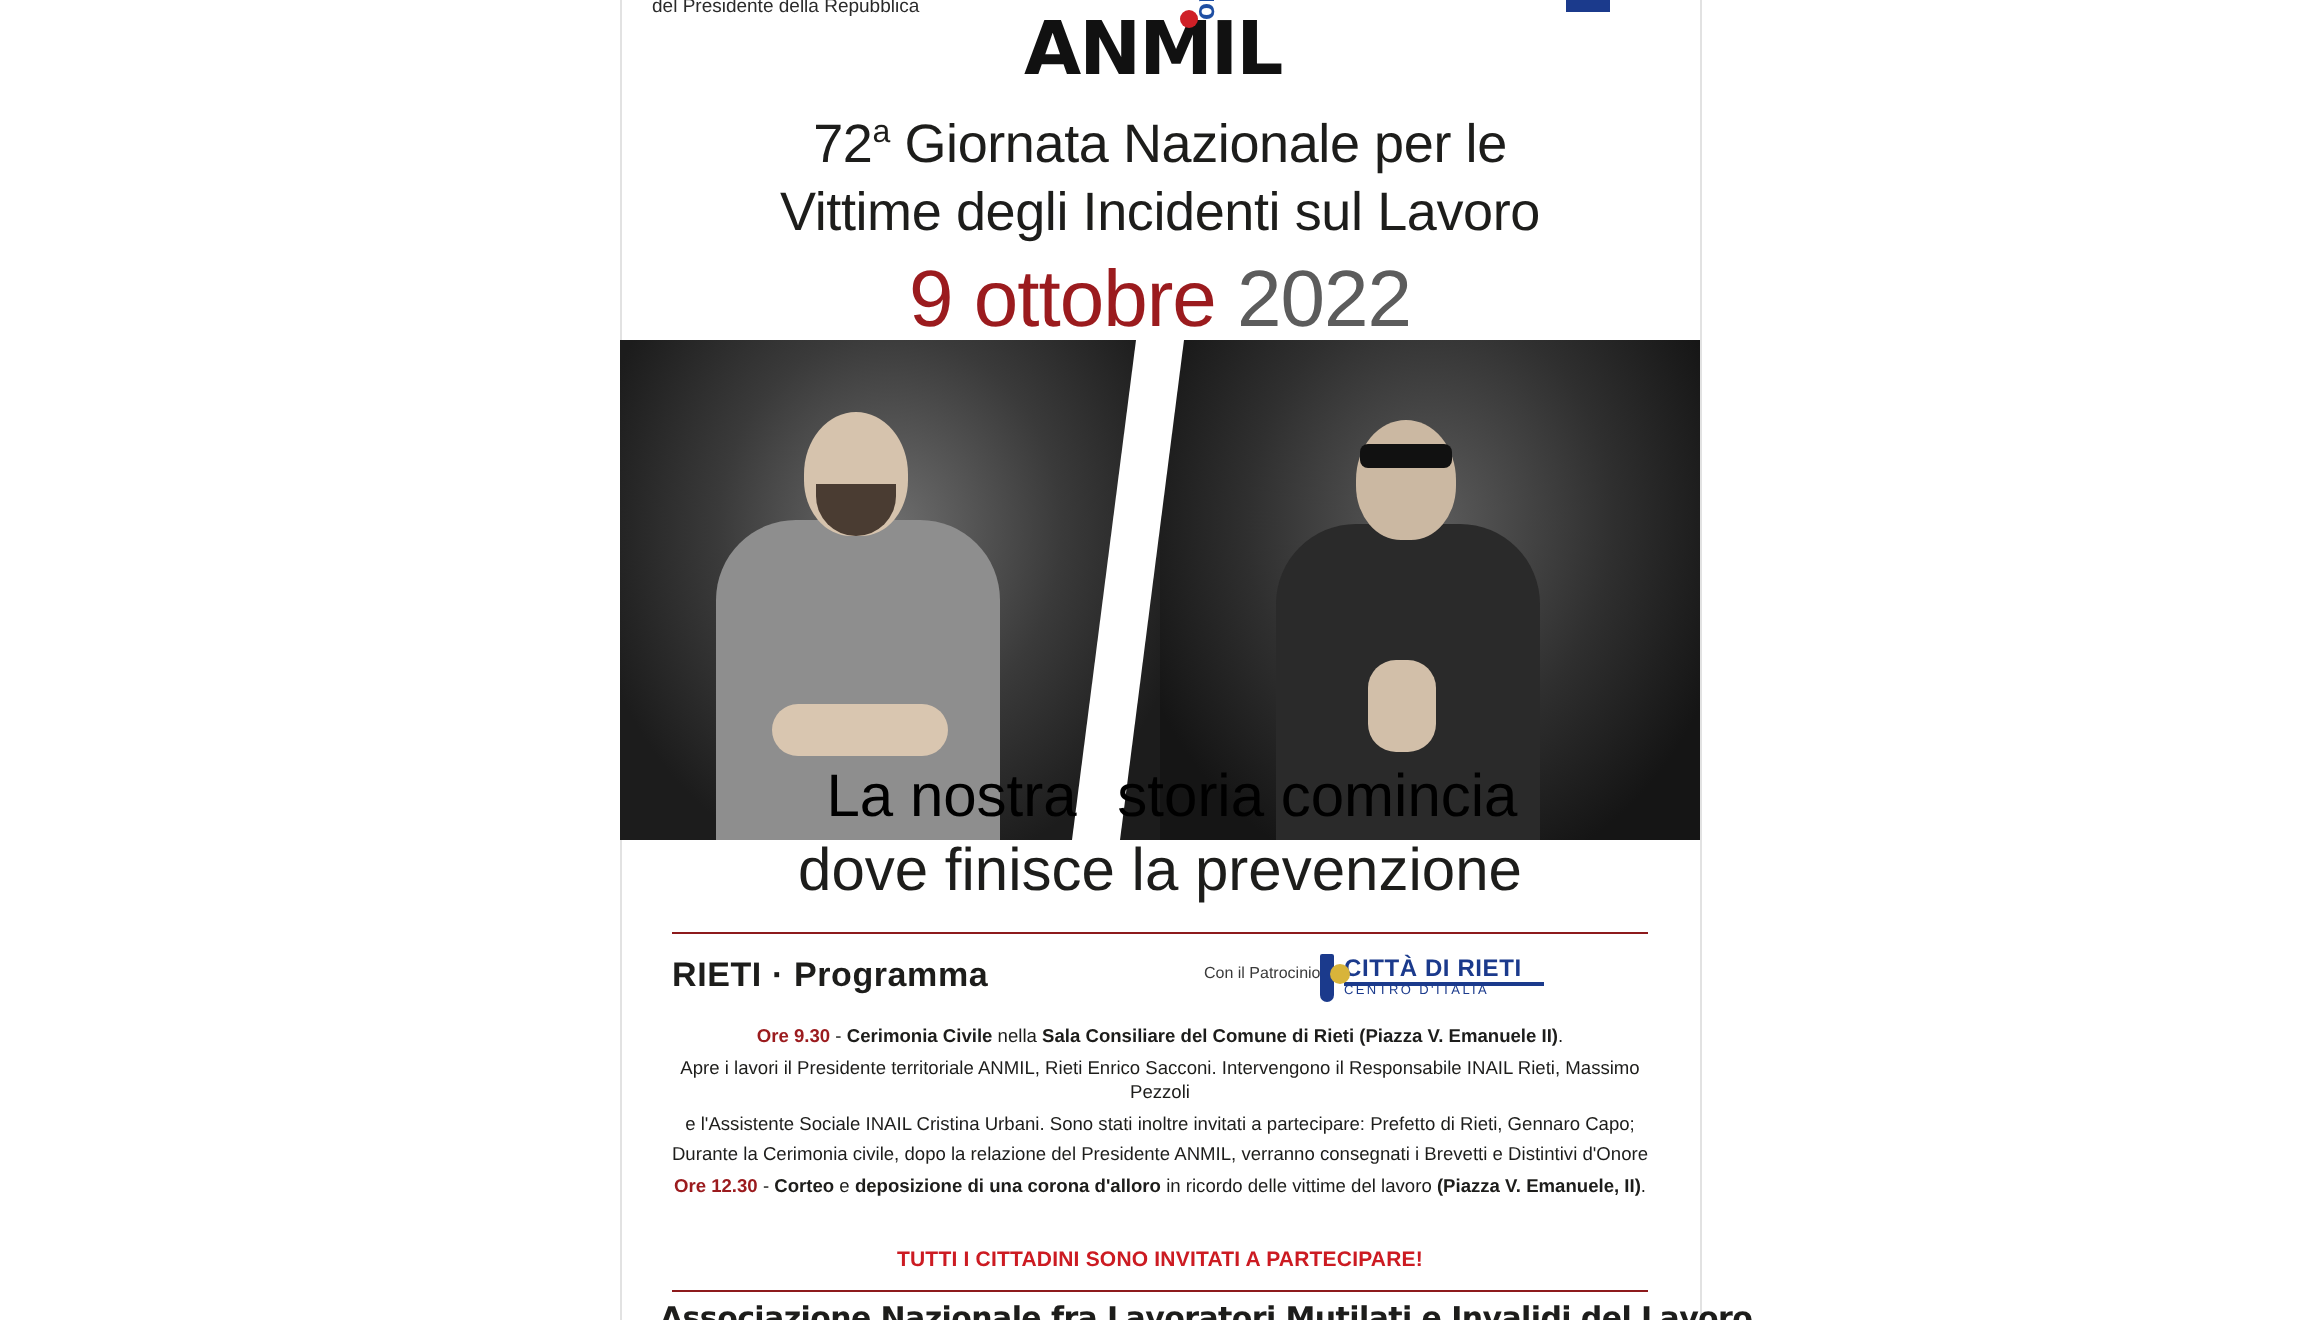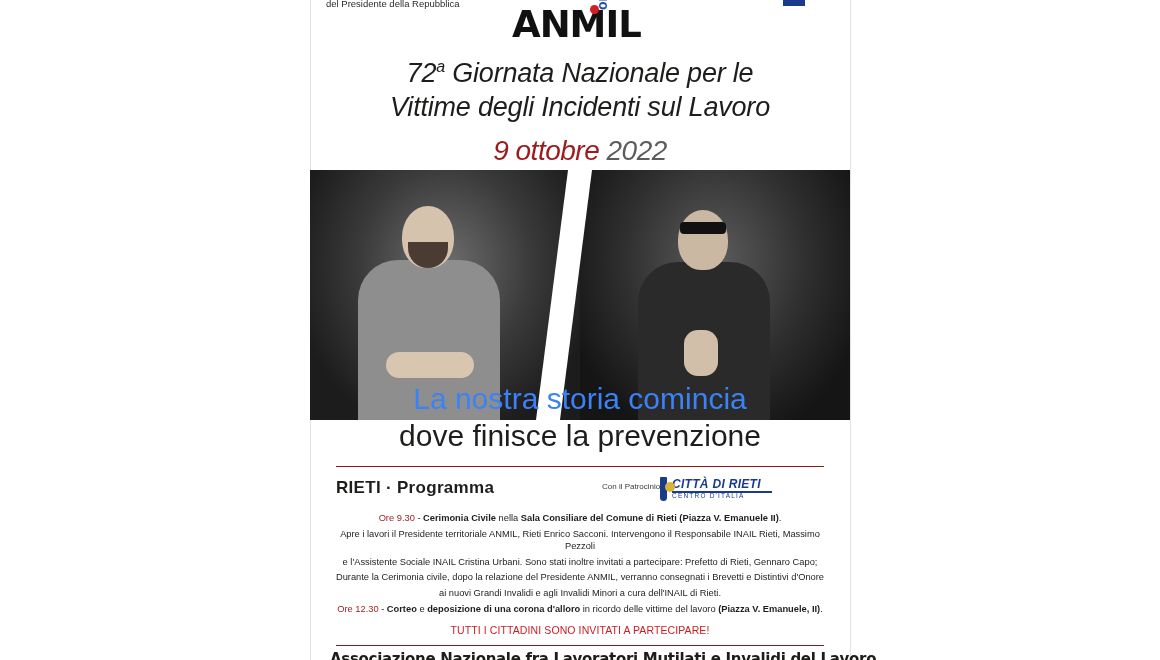--- a/index.html
+++ b/index.html
@@ -88,36 +88,35 @@
     border-radius: 50%;
     background: #cf2027;
   }
 
   .title-block {
     position: absolute;
     left: 310px;
     top: 50px;
     width: 540px;
     text-align: center;
-    font-style: italic;
   }
   .title-line {
     font-size: 27px;
     line-height: 34px;
     color: #1d1d1b;
     font-weight: normal;
     letter-spacing: -0.2px;
   }
   .title-line sup {
     font-size: 16px;
     vertical-align: super;
   }
   .date-line {
     margin-top: 4px;
-    font-size: 28px;
+    font-size: 40px;
     line-height: 46px;
     color: #9b1b1e;
     letter-spacing: -0.5px;
   }
   .date-line .year { color: #5c5c5c; }
 
   
   .photo {
     position: absolute;
     left: 310px;
@@ -217,21 +216,22 @@
     left: 310px;
     top: 380px;
     width: 540px;
     text-align: center;
     font-size: 30px;
     line-height: 37px;
     color: #1d1d1b;
     z-index: 5;
   }
   .slogan .on-photo {
-    color: #3b82f6;
+    color: #000000;
+    margin-left: 12px;
   }
 
   
   .rule {
     position: absolute;
     left: 336px;
     width: 488px;
     height: 1px;
     background: #8d1a1c;
   }
@@ -278,21 +278,20 @@
     width: 10px; height: 10px;
     background: #d8b43a;
     border-radius: 50%;
   }
   .citta-text { line-height: 1.05; }
   .citta-main {
     font-size: 12px;
     font-weight: bold;
     color: #1b3a8c;
     letter-spacing: 0.3px;
-    font-style: italic;
   }
   .citta-sub {
     font-size: 6.5px;
     color: #1b3a8c;
     letter-spacing: 1.2px;
   }
   .citta-bar {
     width: 100px; height: 2px; background: #1b3a8c; margin-top: 1px;
   }
 
@@ -301,30 +300,30 @@
     left: 330px;
     top: 512px;
     width: 500px;
     text-align: center;
     font-size: 9.3px;
     line-height: 12.6px;
     color: #1d1d1b;
   }
   .prog-body p { margin: 0 0 3px 0; }
   .prog-body .b { font-weight: bold; }
-  .prog-body .red { color: #9b1b1e; font-weight: normal; }
+  .prog-body .red { color: #9b1b1e; font-weight: bold; }
   .prog-body .spaced { margin-top: 8px; }
   .invito {
     position: absolute;
     left: 330px;
     top: 624px;
     width: 500px;
     text-align: center;
     font-size: 10.5px;
-    font-weight: normal;
+    font-weight: bold;
     color: #cc1b22;
     letter-spacing: 0.1px;
   }
 
   .footer-name {
     position: absolute;
     left: 330px;
     top: 650px;
     width: 500px;
     text-align: center;
@@ -403,21 +402,20 @@
     </div>
   </div>
 
   <div class="prog-body">
     <p>
       <span class="red">Ore 9.30</span><span> - </span><span class="b">Cerimonia Civile</span><span> nella </span><span class="b">Sala Consiliare del Comune di Rieti (Piazza V. Emanuele II)</span><span>.</span>
     </p>
     <p>Apre i lavori il Presidente territoriale ANMIL, Rieti Enrico Sacconi. Intervengono il Responsabile INAIL Rieti, Massimo Pezzoli</p>
     <p>e l'Assistente Sociale INAIL Cristina Urbani. Sono stati inoltre invitati a partecipare: Prefetto di Rieti, Gennaro Capo;</p>
     <p>Durante la Cerimonia civile, dopo la relazione del Presidente ANMIL, verranno consegnati i Brevetti e Distintivi d'Onore</p>
-    <p>ai nuovi Grandi Invalidi e agli Invalidi Minori a cura dell'INAIL di Rieti.</p>
     <p>
       <span class="red">Ore 12.30</span><span> - </span><span class="b">Corteo</span><span> e </span><span class="b">deposizione di una corona d'alloro</span><span> in ricordo delle vittime del lavoro </span><span class="b">(Piazza V. Emanuele, II)</span><span>.</span>
     </p>
 
   </div>
 
   <div class="invito">TUTTI I CITTADINI SONO INVITATI A PARTECIPARE!</div>
 
   <div class="rule rule-bottom"></div>
 

